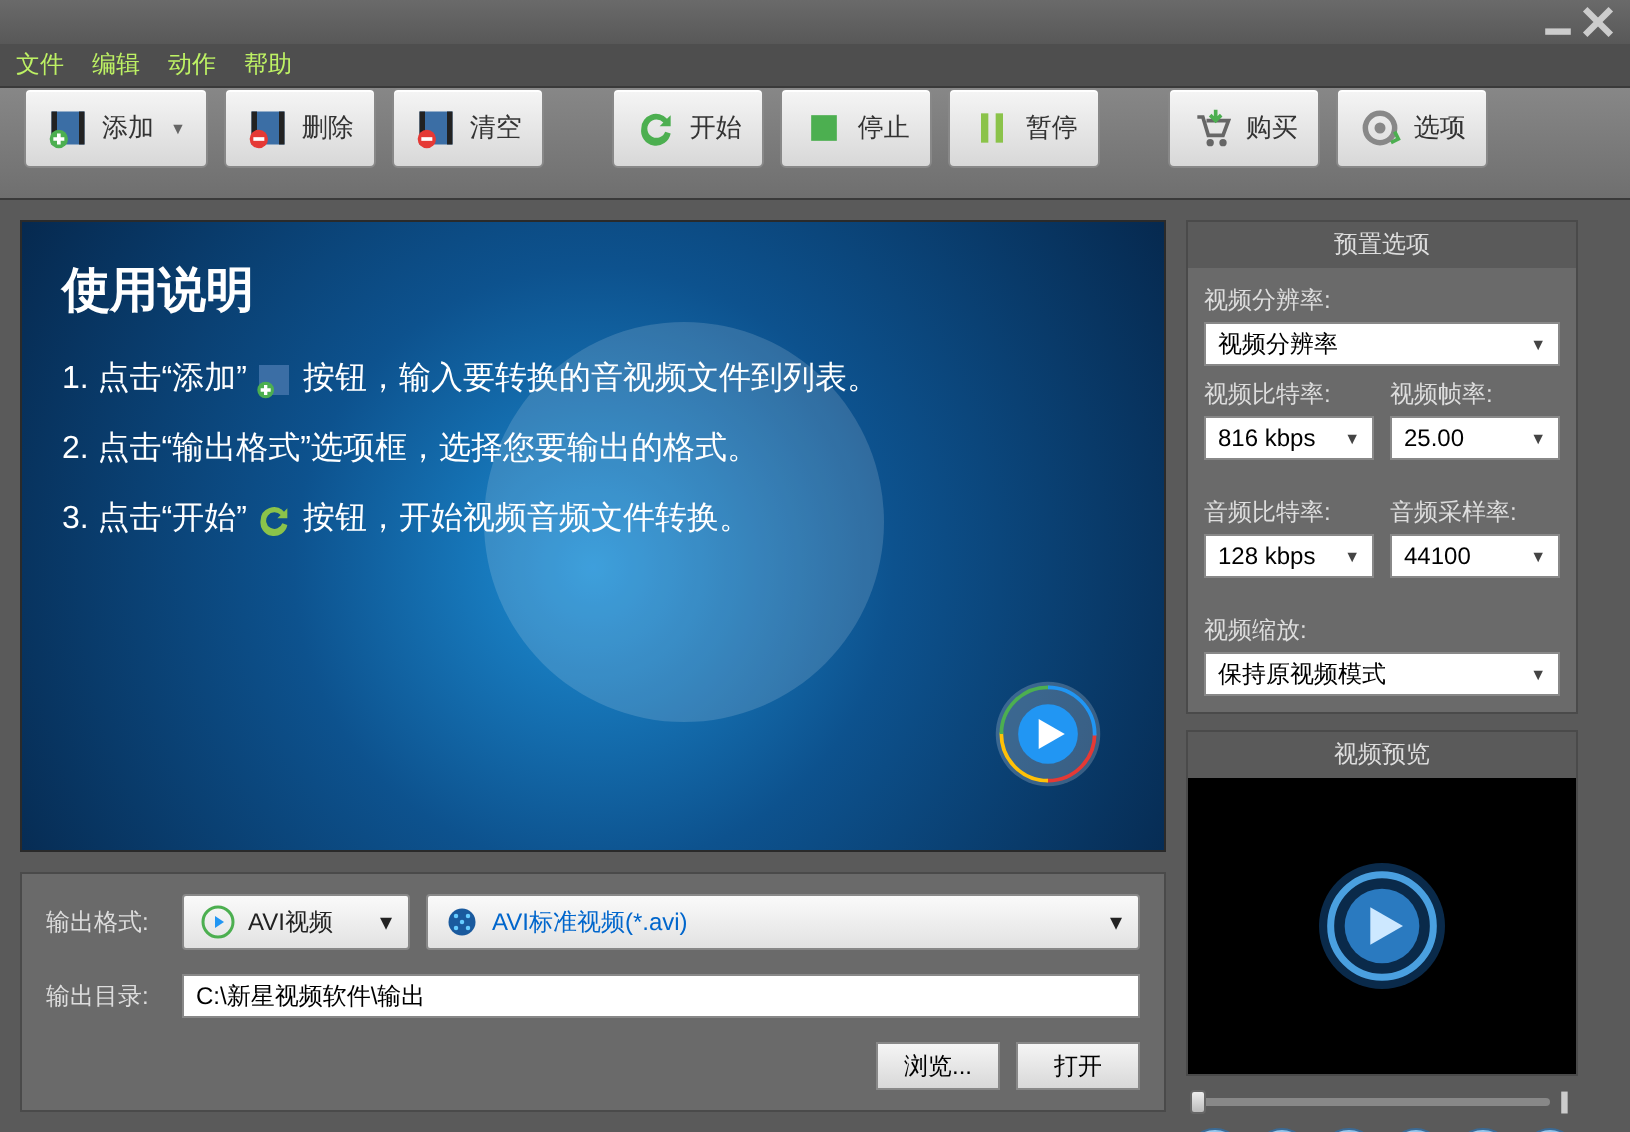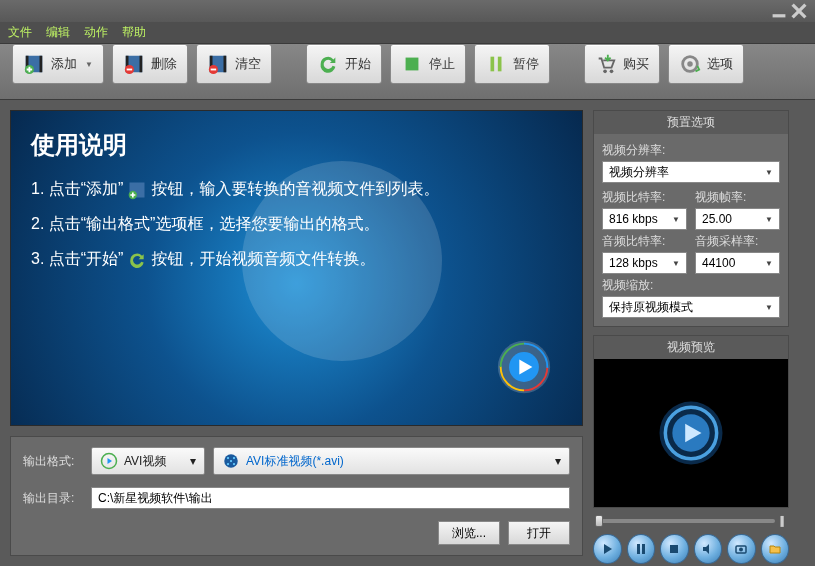--- a/index.html
+++ b/index.html
@@ -33,21 +33,21 @@
 .outrow label { width: 60px; }
 .fmt-sel { height: 28px; background: linear-gradient(#fafafa,#e2e2e2); border: 1px solid #888; border-radius: 2px; display: flex; align-items: center; padding: 0 8px; gap: 6px; font-size: 12px; color: #222; cursor: pointer; }
 .fmt1 { width: 114px; }
 .fmt2 { flex: 1; }
 .outrow input[type=text] { flex: 1; height: 22px; border: 1px solid #888; background: #fff; padding: 0 6px; font-size: 12px; }
 .sbtn { height: 24px; width: 62px; background: linear-gradient(#f5f5f5,#d8d8d8); border: 1px solid #888; font-size: 12px; cursor: pointer; }
 
 .panel { background: #6a6a6a; border: 1px solid #4a4a4a; }
 .panel-title { text-align: center; color: #ddd; font-size: 12px; padding: 3px 0; background: #5a5a5a; }
 .panel-body { padding: 8px; }
-.field-row { display: flex; gap: 8px; margin-bottom: 3px; }
+.field-row { display: flex; gap: 8px; margin-bottom: 18px; }
 .field { flex: 1; display: flex; flex-direction: column; gap: 2px; }
 .field-label { color: #ddd; font-size: 12px; }
 .sel { height: 22px; background: #fff; border: 1px solid #888; display: flex; align-items: center; padding: 0 6px; font-size: 12px; justify-content: space-between; cursor: pointer; }
 .sel .arr { font-size: 8px; color: #444; }
 
 .preview { height: 148px; background: #000; display: flex; align-items: center; justify-content: center; }
 .slider-row { display: flex; align-items: center; gap: 6px; padding: 0 2px; }
 .slider { flex: 1; height: 4px; background: #888; position: relative; border-radius: 2px; }
 .thumb { position: absolute; left: 0; top: -4px; width: 8px; height: 12px; background: linear-gradient(#eee,#bbb); border: 1px solid #666; border-radius: 2px; }
 

